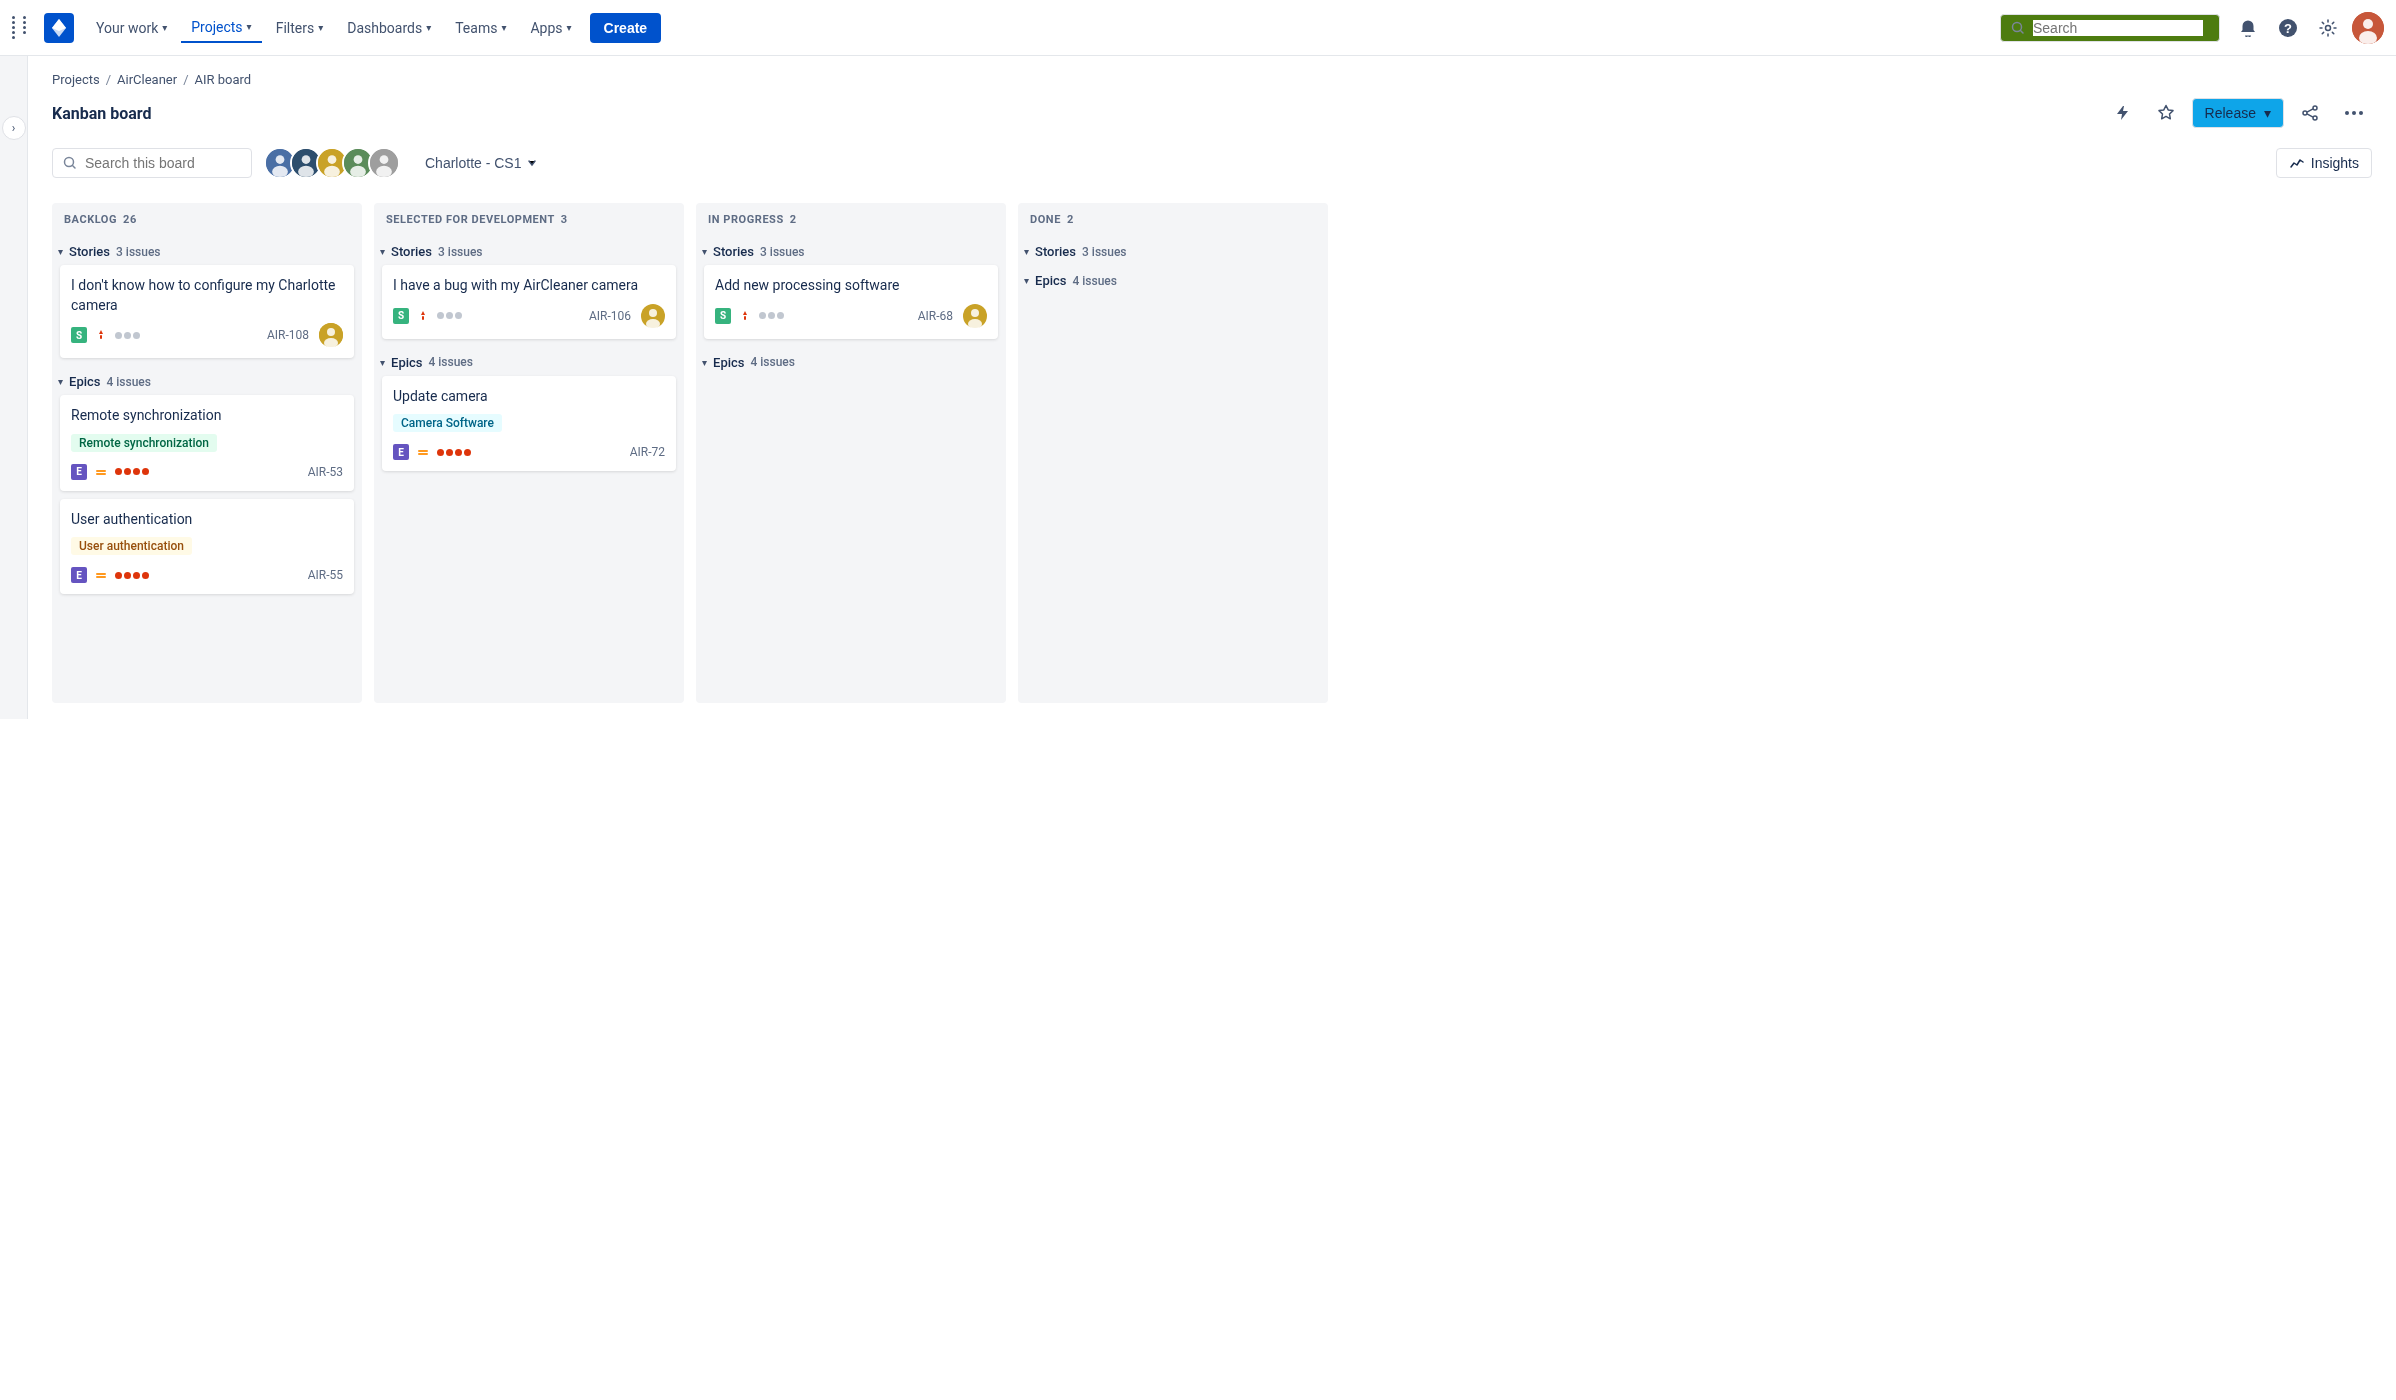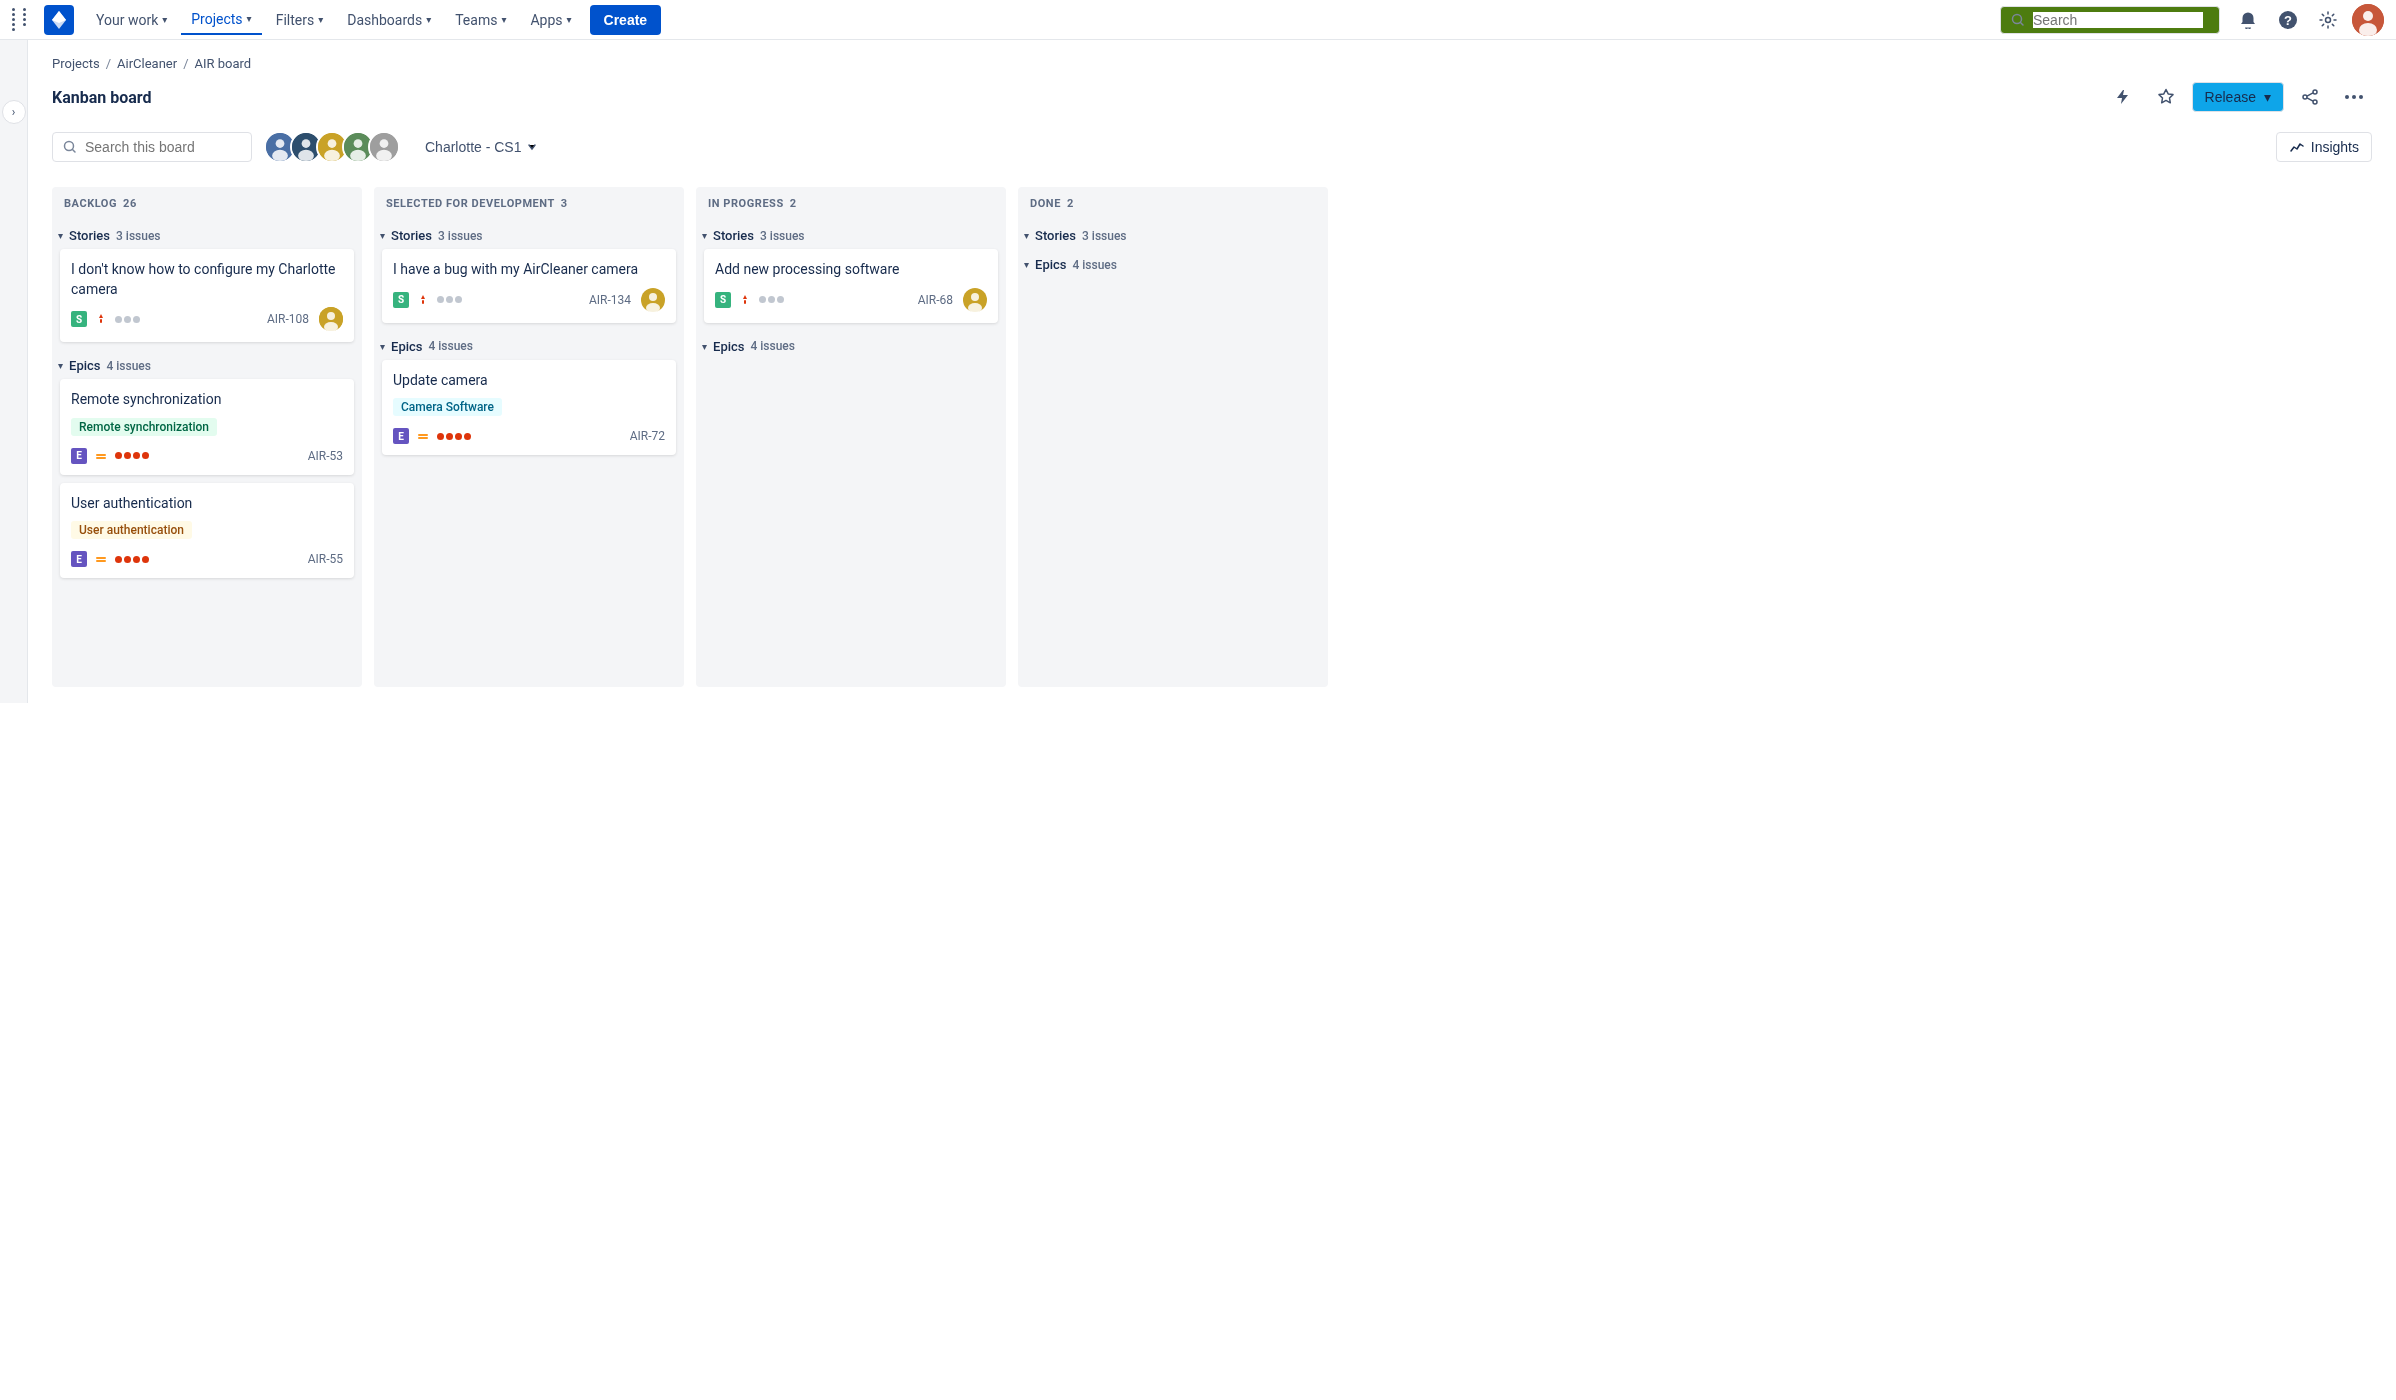--- a/index.html
+++ b/index.html
@@ -1,20 +1,20 @@
 <!DOCTYPE html>
 <html><head>
   <meta charset="utf-8">
   <style>
     * { box-sizing: border-box; margin: 0; padding: 0; }
     body { font-family: -apple-system, BlinkMacSystemFont, 'Segoe UI', Roboto, sans-serif; background: #fff; color: #172b4d; font-size: 14px; }
 
     
     .topnav {
-      display: flex; align-items: center; height: 40px; padding: 0 12px;
+      display: flex; align-items: center; height: 56px; padding: 0 12px;
       background: #fff; border-bottom: 1px solid #e4e7eb; gap: 4px;
     }
     .topnav-grid { display: grid; grid-template-columns: 9px 9px; gap: 2px; margin-right: 8px; cursor: pointer; }
     .topnav-grid span { width: 3px; height: 3px; background: #42526e; border-radius: 50%; display: block; }
     .topnav-logo { width: 30px; height: 30px; margin-right: 8px; }
     .topnav-logo svg { width: 30px; height: 30px; }
     .nav-item {
       padding: 6px 10px; border-radius: 4px; cursor: pointer; font-size: 14px;
       color: #42526e; display: flex; align-items: center; gap: 4px; white-space: nowrap;
     }
@@ -477,21 +477,21 @@
               <svg width="14" height="14" viewBox="0 0 14 14" fill="none">
                   <path d="M7 2l2 4H5l2-4z" fill="#de350b"></path>
                   <rect x="6" y="7" width="2" height="4" rx="1" fill="#de350b"></rect>
                 </svg>
             </span>
             <div class="dots-orange">
               <div class="dot dot-gray"></div>
               <div class="dot dot-gray"></div>
               <div class="dot dot-gray"></div>
             </div>
-            <span class="card-id">AIR-134</span>
+            <span class="card-id">AIR-106</span>
             <div class="card-avatar" style="width:24px;height:24px;border-radius:50%;display:inline-block;">
               <svg width="24" height="24" viewBox="0 0 24 24">
                   <circle cx="12" cy="12" r="12" fill="#c9a227"></circle>
                   <circle cx="12" cy="9" r="4" fill="#fff" opacity="0.85"></circle>
                   <ellipse cx="12" cy="20" rx="7" ry="5" fill="#fff" opacity="0.85"></ellipse>
                 </svg>
             </div>
           </div>
         </div>
 

